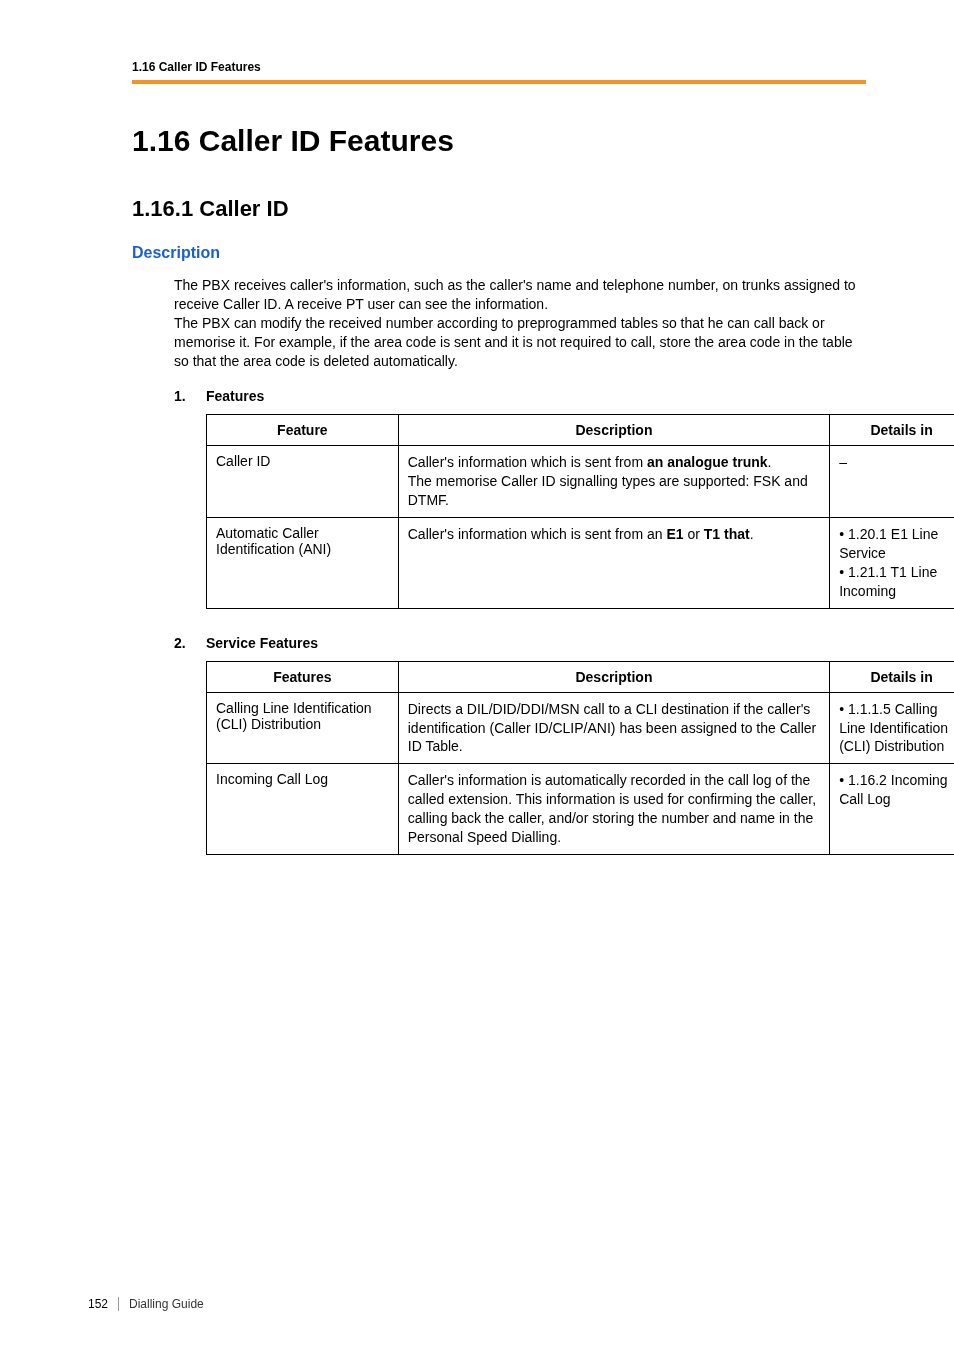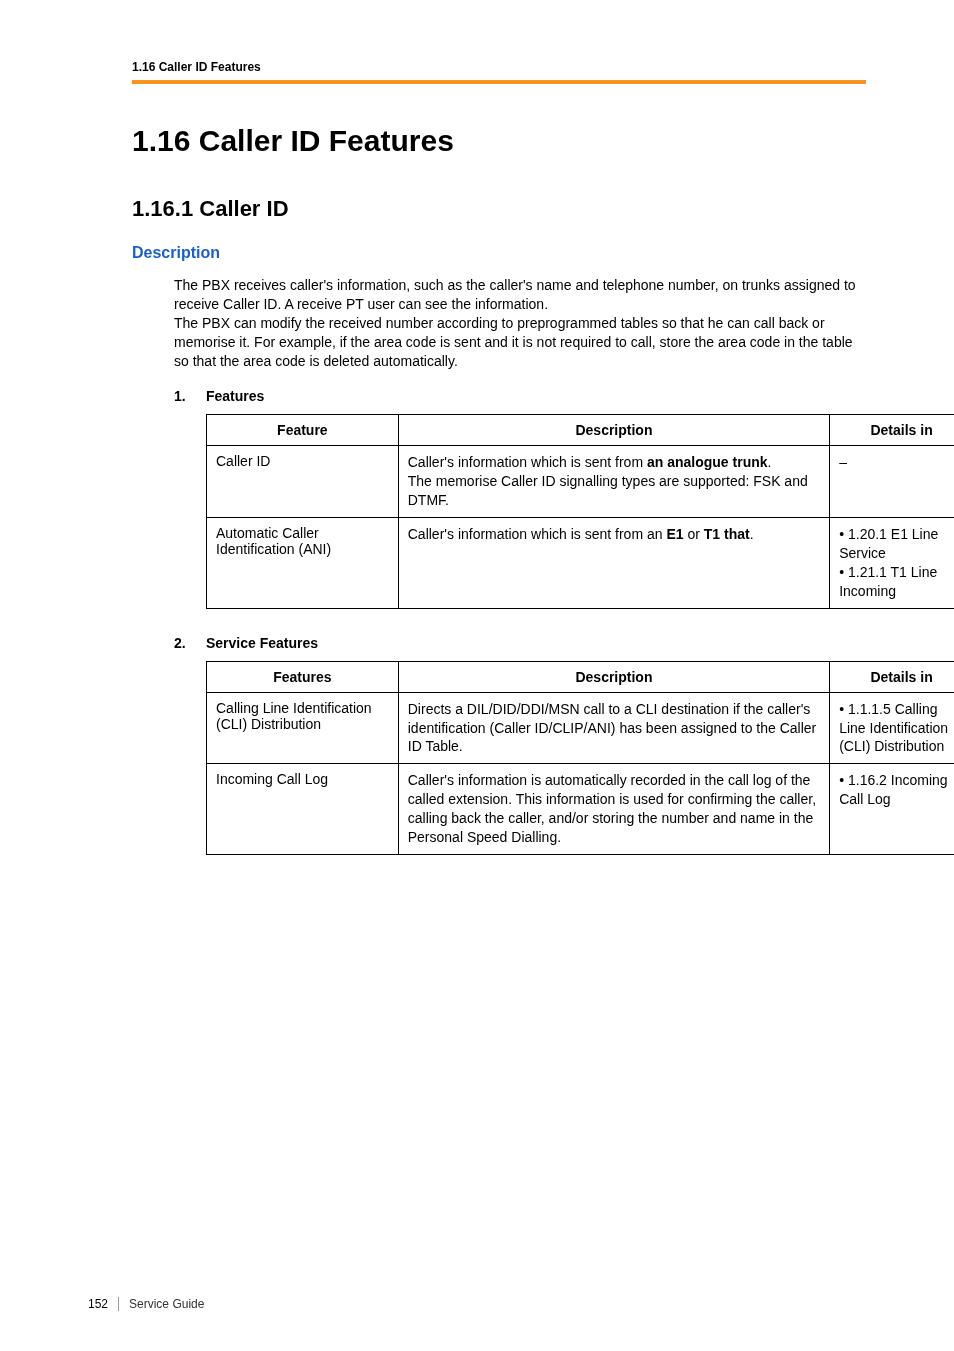--- a/index.html
+++ b/index.html
@@ -190,14 +190,14 @@
         <td class="col2 cell-line">Caller's information is automatically recorded in the call log of the called extension. This information is used for confirming the caller, calling back the caller, and/or storing the number and name in the Personal Speed Dialling.</td>
         <td class="col3 cell-line">•  1.16.2 Incoming Call Log</td>
       </tr>
     </tbody>
   </table>
 </div>
 
 <div class="footer">
   <span class="page-num">152</span>
   <span class="divider"></span>
-  <span class="guide">Service Guide</span>
+  <span class="guide">Dialling Guide</span>
 </div>
 
 </body></html>

